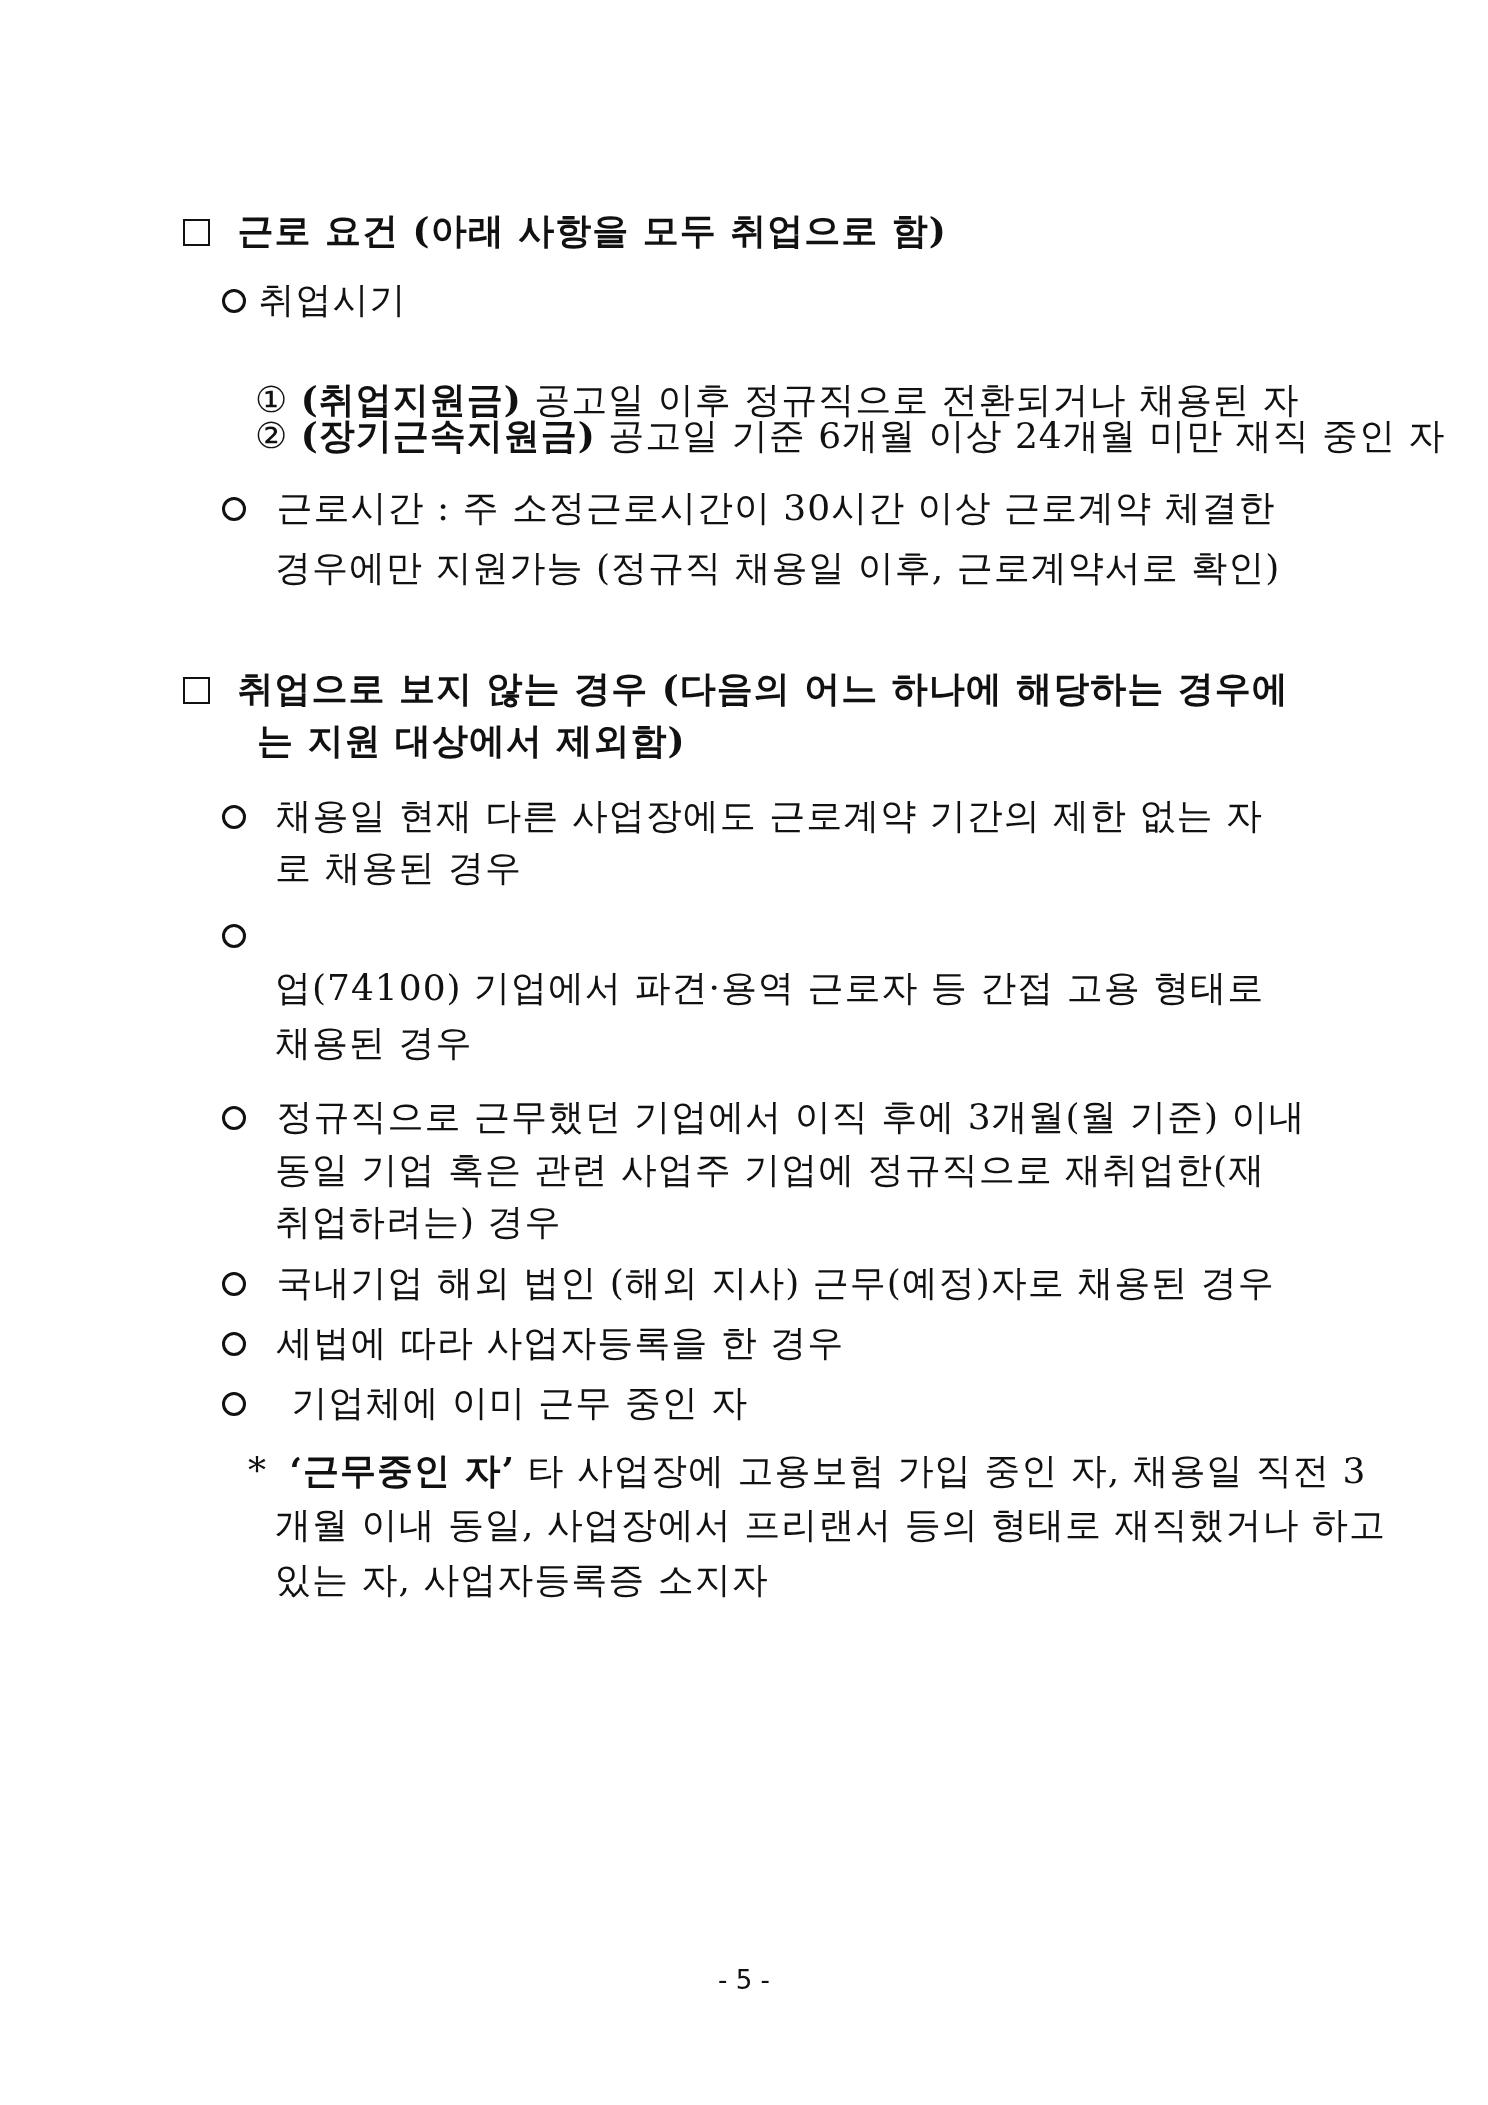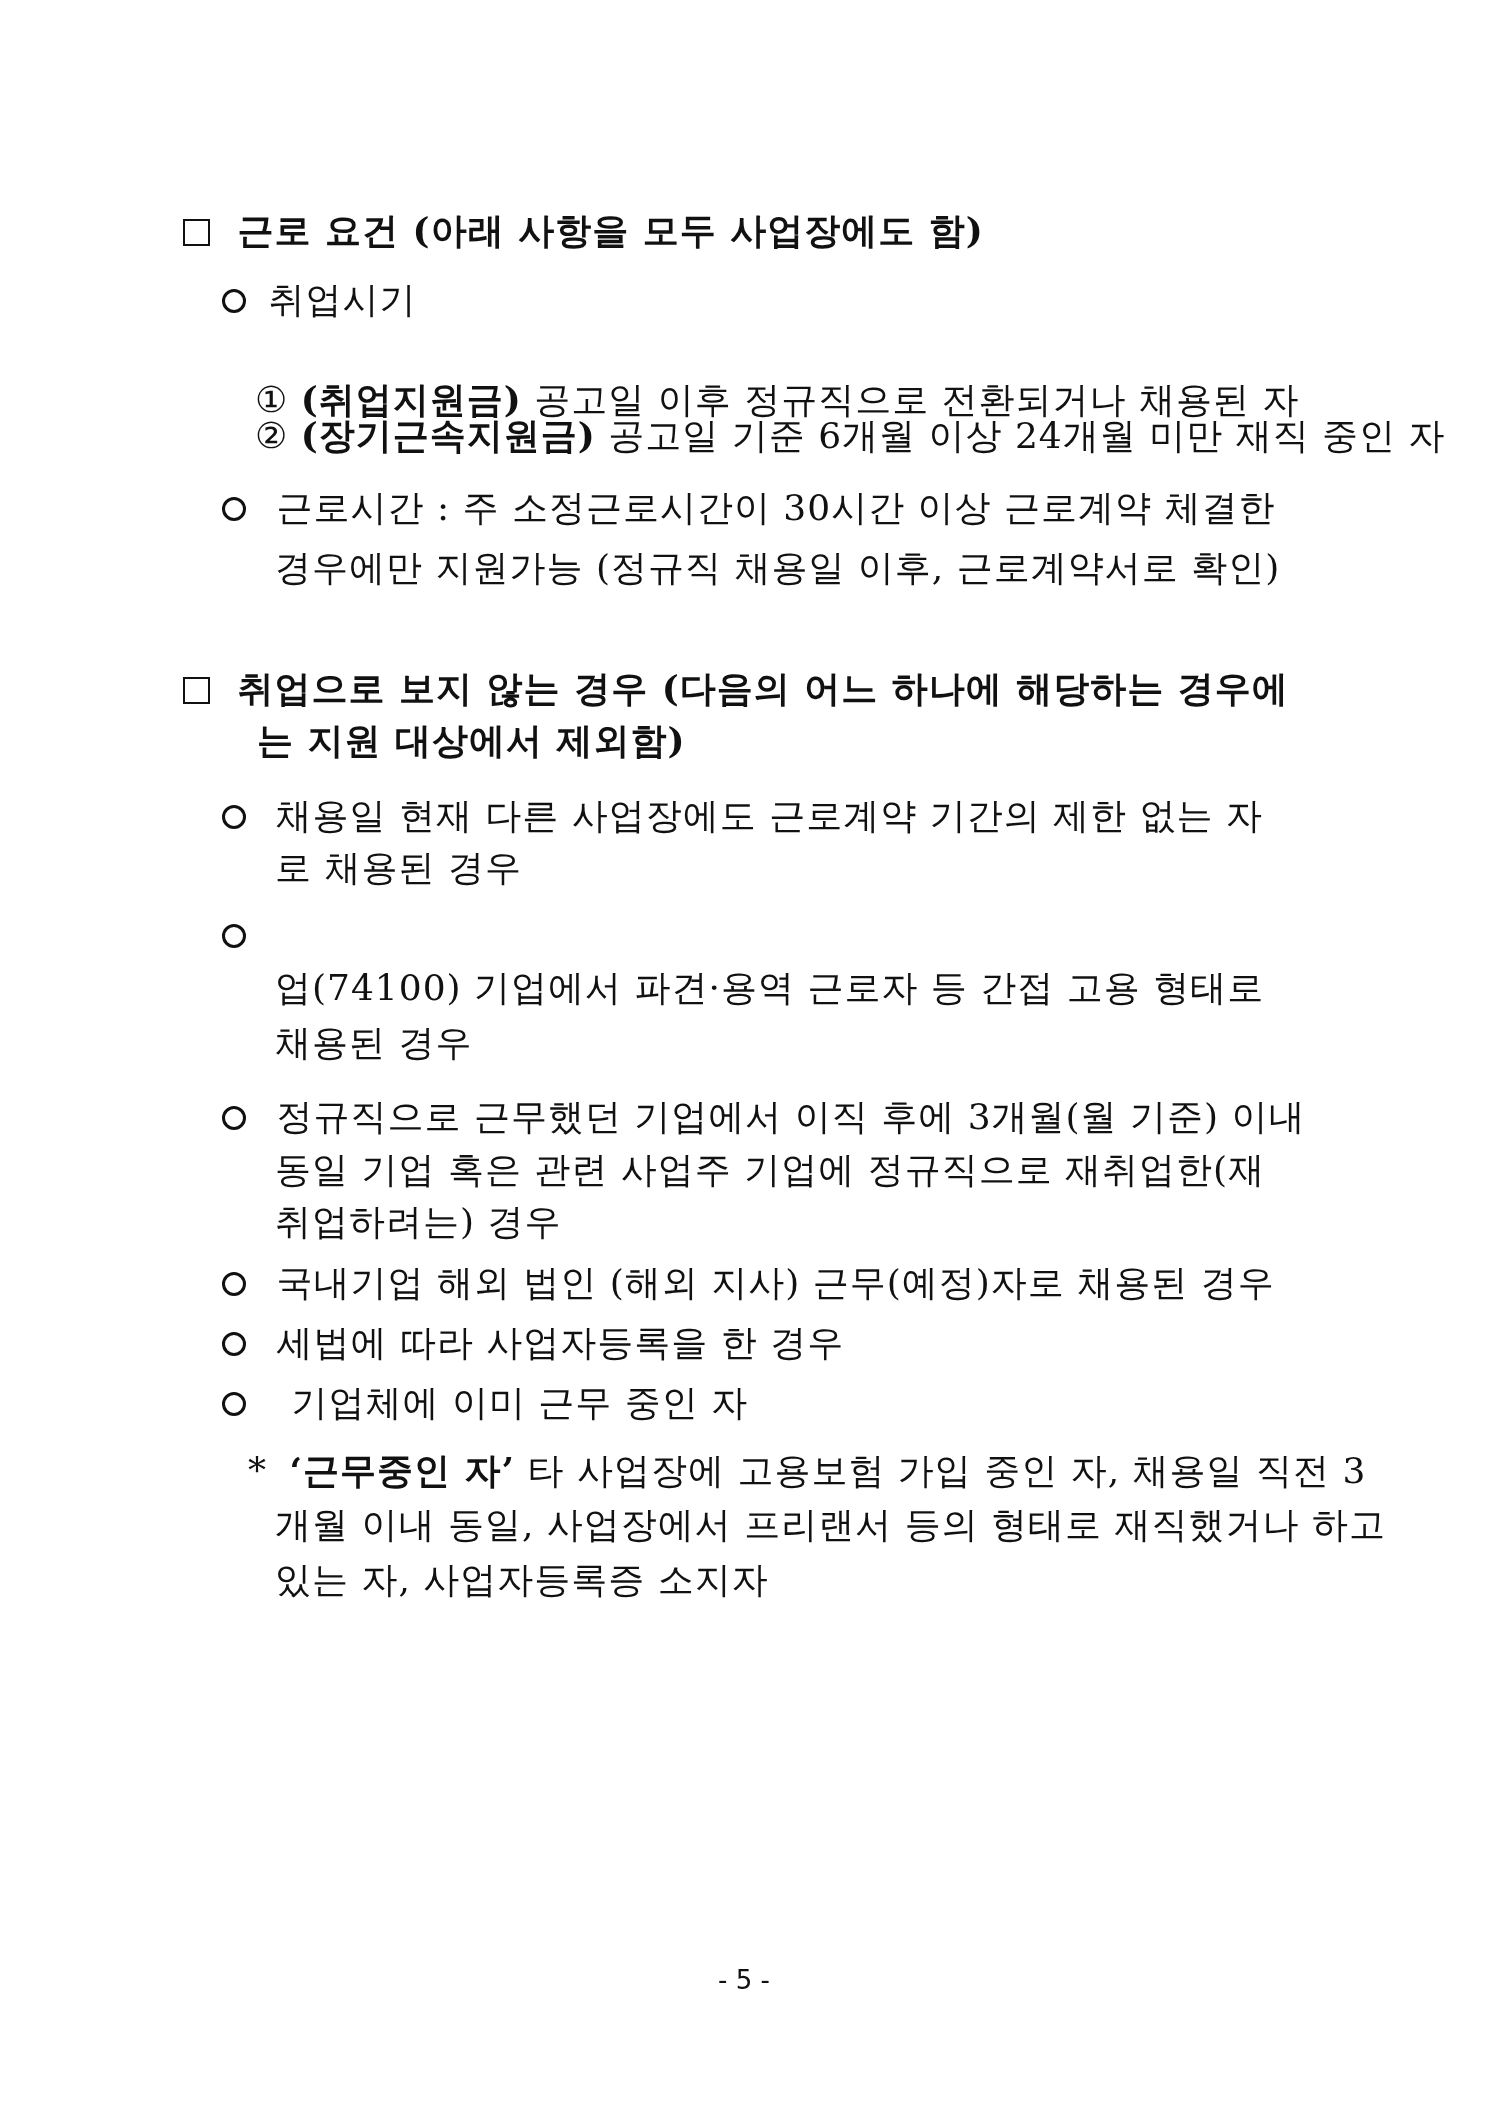--- a/index.html
+++ b/index.html
@@ -26,26 +26,26 @@
     border: 3px solid #111; border-radius: 50%; box-sizing: border-box;
     vertical-align: -1px;
   }
   .page-num { position: absolute; top: 1965px; left: 0; width: 1488px; text-align: center; font-size: 26px; font-family: "DejaVu Sans", sans-serif; }
 </style>
 </head>
 <body>
 
 <div class="line bold" style="top:208px; left:183px;">
   <span class="sq"></span>
-  <span style="margin-left:14px;">근로 요건 (아래 사항을 모두 사업장에도 함)</span>
+  <span style="margin-left:14px;">근로 요건 (아래 사항을 모두 취업으로 함)</span>
 </div>
 
 <div class="line" style="top:278px; left:222px;">
   <span class="circ"></span>
-  <span style="margin-left:10px;">취업시기</span>
+  <span style="margin-left:0;">취업시기</span>
 </div>
 
 <div class="line" style="top:353px; left:255px; width:1090px;margin-top:24px;">
   <span>①</span>
   <span class="bold">(취업지원금)</span>
   <span>공고일 이후 정규직으로 전환되거나 채용된 자</span>
 </div>
 
 <div class="line" style="top:413px; left:255px; width:1090px;">
   <span>②</span>

